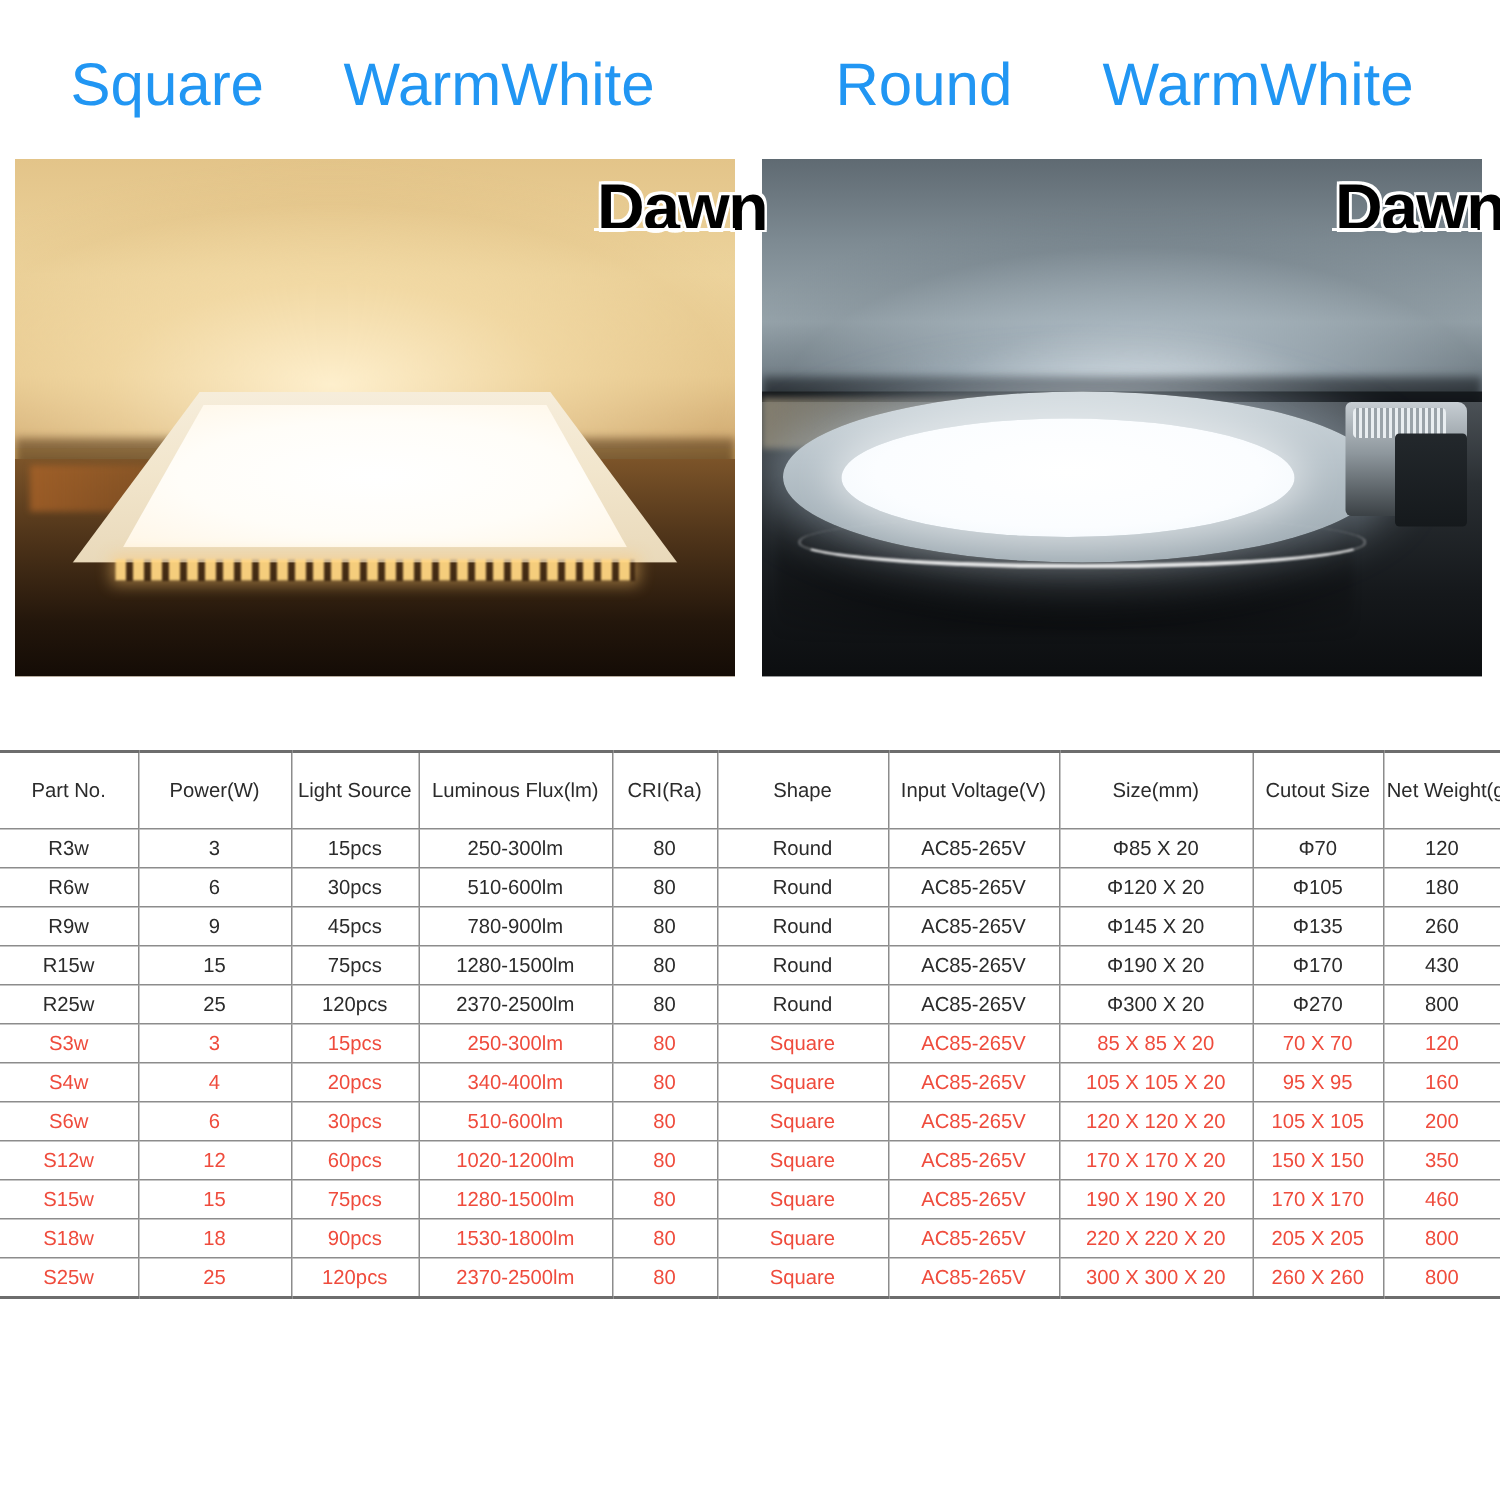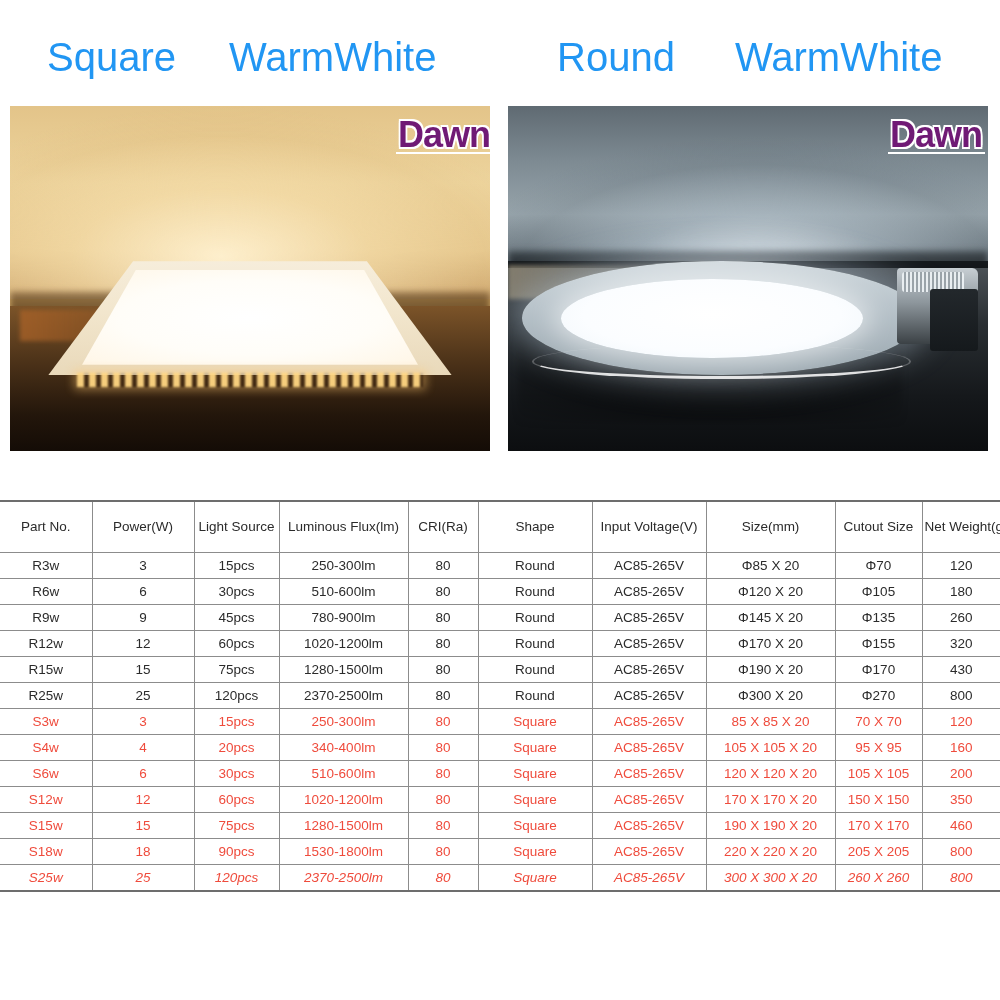--- a/index.html
+++ b/index.html
@@ -171,24 +171,24 @@
   .cold-driver-cyl {
     position:absolute; left:88%; top:53%;
     width:10%; height:18%;
     background: linear-gradient(180deg, #23282c 0%, #15191c 100%);
     border-radius: 3px;
   }
 
   
   .dawn {
     position: absolute;
-    font-size: 36px;
+    font-size: 44px;
     font-weight: bold;
     font-style: normal;
-    color: #701a75;
+    color: #000000;
     letter-spacing: -1px;
     line-height: 1;
     text-shadow:
       -1.6px -1.6px 0 #ffffff,  1.6px -1.6px 0 #ffffff,
       -1.6px  1.6px 0 #ffffff,  1.6px  1.6px 0 #ffffff,
       -1.6px 0 0 #ffffff, 1.6px 0 0 #ffffff,
        0 -1.6px 0 #ffffff, 0 1.6px 0 #ffffff;
   }
   .dawn.left  { left: 398px; top: 117px; }
   .dawn.right { left: 890px; top: 117px; }
@@ -222,21 +222,21 @@
   table.spec thead th {
     height: 51px;
     border-top: 2px solid #6d6d6d;
     font-weight: 400;
     font-size: 13.5px;
     line-height: 1.15;
   }
   table.spec tbody td { height: 25px; line-height: 25px; }
   table.spec tbody tr.round td { color: #2b2b2b; }
   table.spec tbody tr.square td { color: #ef4b3c; }
-  table.spec tbody tr:last-child td { border-bottom: 2px solid #6d6d6d; font-style: italic; }
+  table.spec tbody tr:last-child td { border-bottom: 2px solid #6d6d6d; }
   table.spec th:first-child, table.spec td:first-child { border-left: none; }
   table.spec th:last-child,  table.spec td:last-child  { border-right: none; }
 
   col.c0 { width: 92px; }
   col.c1 { width: 102px; }
   col.c2 { width: 85px; }
   col.c3 { width: 129px; }
   col.c4 { width: 70px; }
   col.c5 { width: 114px; }
   col.c6 { width: 114px; }
@@ -346,32 +346,20 @@
             <td>45pcs</td>
             <td>780-900lm</td>
             <td>80</td>
             <td>Round</td>
             <td>AC85-265V</td>
             <td>Φ145 X 20</td>
             <td>Φ135</td>
             <td>260</td>
           </tr>
           <tr class="round">
-            <td>R12w</td>
-            <td>12</td>
-            <td>60pcs</td>
-            <td>1020-1200lm</td>
-            <td>80</td>
-            <td>Round</td>
-            <td>AC85-265V</td>
-            <td>Φ170 X 20</td>
-            <td>Φ155</td>
-            <td>320</td>
-          </tr>
-          <tr class="round">
             <td>R15w</td>
             <td>15</td>
             <td>75pcs</td>
             <td>1280-1500lm</td>
             <td>80</td>
             <td>Round</td>
             <td>AC85-265V</td>
             <td>Φ190 X 20</td>
             <td>Φ170</td>
             <td>430</td>

